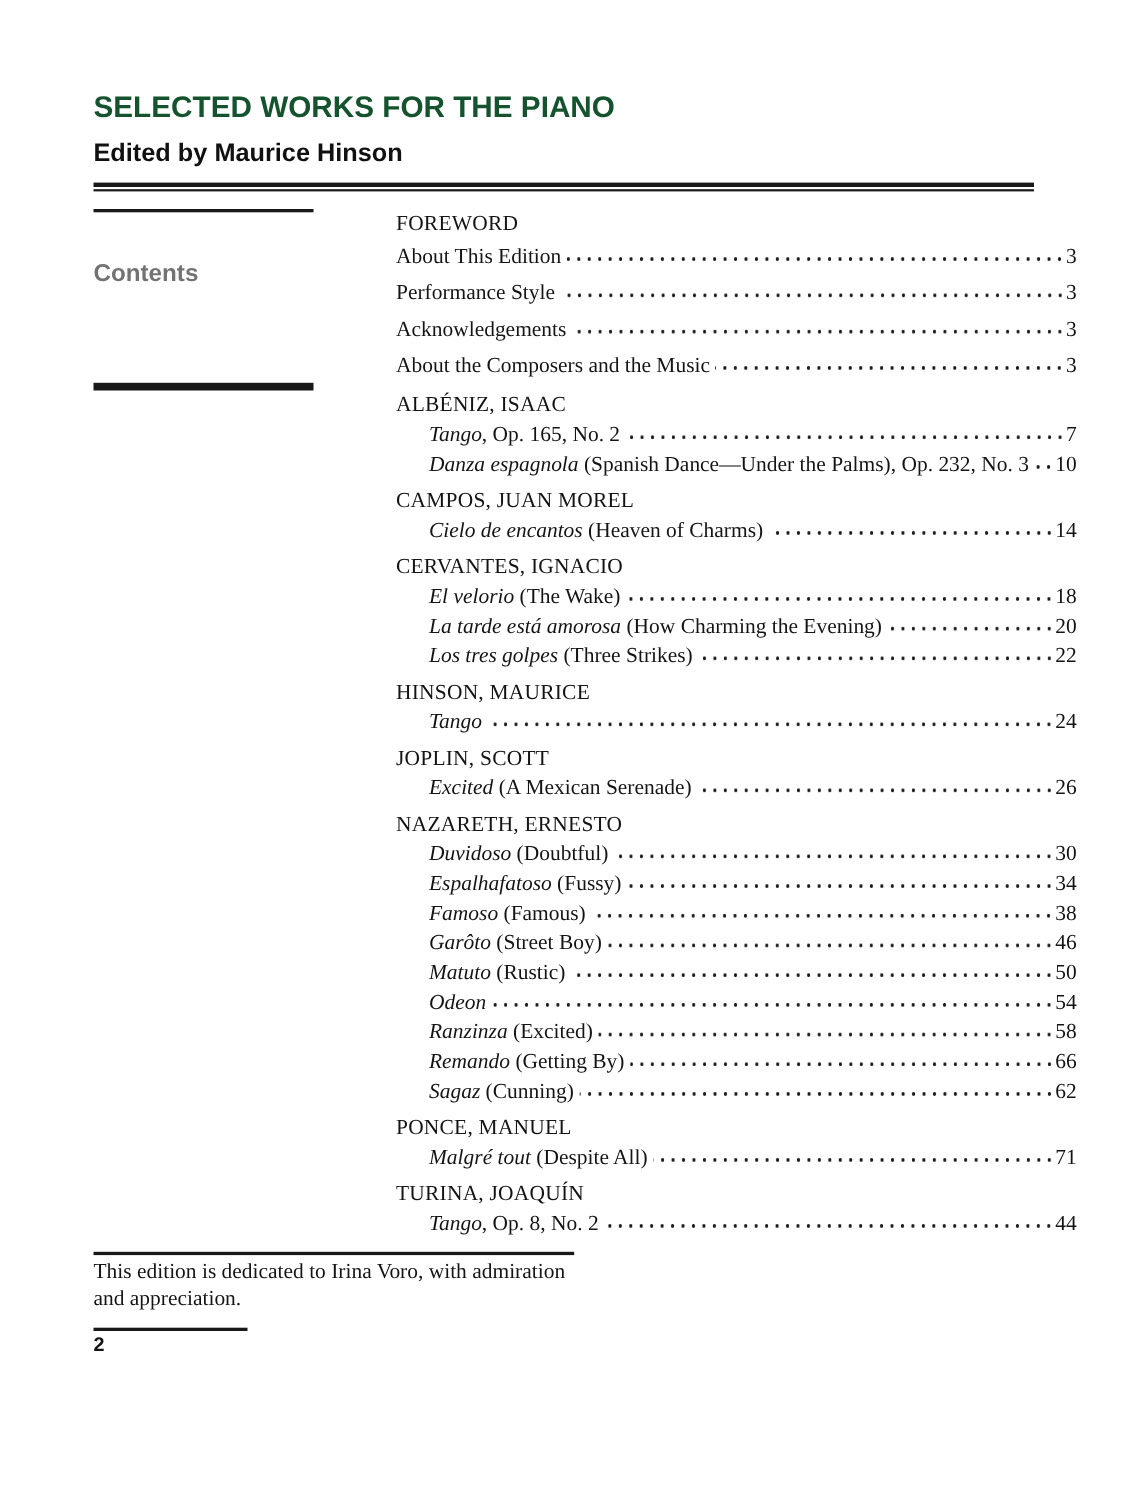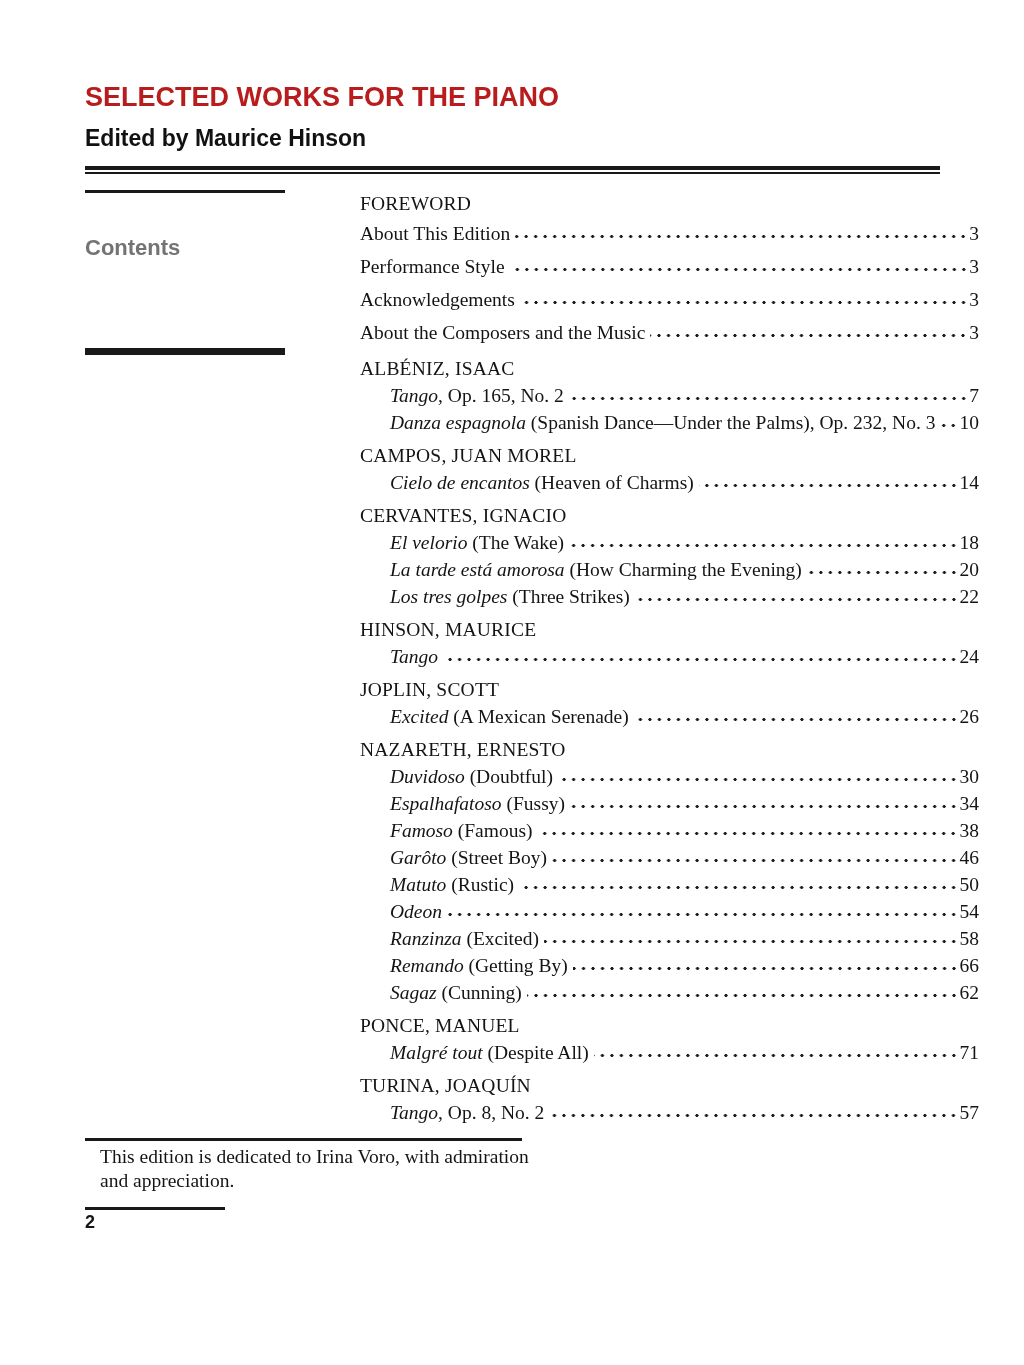--- a/index.html
+++ b/index.html
@@ -23,21 +23,21 @@
     letter-spacing:-0.5px;
     margin:0;
     color:#111111;
   }
   .subtitle{
     font-family:"Liberation Sans", sans-serif;
     font-weight:bold;
     font-size:27px;
     line-height:1.1;
     margin:3px 0 0 0;
-    color:#b91c1c;
+    color:#14532d;
   }
   .edited-by{
     font-family:"Liberation Sans", sans-serif;
     font-weight:bold;
     font-size:23px;
     line-height:1.1;
     margin:13px 0 0 0;
     color:#111111;
   }
   .double-rule{margin-top:15px;}
@@ -91,21 +91,21 @@
     background-size:9.5px 5px;
     background-repeat:repeat-x;
     background-position:right 0 bottom 1px;
   }
   .pg{white-space:nowrap;}
 
   
   .footer{margin-top:12px;}
   .foot-rule{width:437px;height:3px;background:#191919;}
   .dedication{
-    margin:4px 0 0 15px;
+    margin:4px 0 0 0;
     max-width:452px;
     font-size:19.5px;
     line-height:24px;
   }
   .signature{
     margin:10px 0 0 0;
     font-size:19.5px;
     font-style:italic;
     font-weight:bold;
     line-height:24px;
@@ -271,21 +271,21 @@
             <span class="t"><i>Malgré tout</i><span> (Despite All)</span></span>
             <span class="leader"></span>
             <span class="pg">71</span>
           </div>
         </section>
         <section>
           <div class="toc-heading">TURINA, JOAQUÍN</div>
           <div class="toc-entry indent">
             <span class="t"><i>Tango</i><span>, Op. 8, No. 2</span></span>
             <span class="leader"></span>
-            <span class="pg">57</span>
+            <span class="pg">44</span>
           </div>
         </section>
       </main>
   </div>
 
   <footer class="footer">
     <div class="foot-rule"></div>
     <p class="dedication">This edition is dedicated to Irina Voro, with admiration and appreciation.</p>
     <div class="pagenum-rule"></div>
     <div class="pagenum">2</div>

